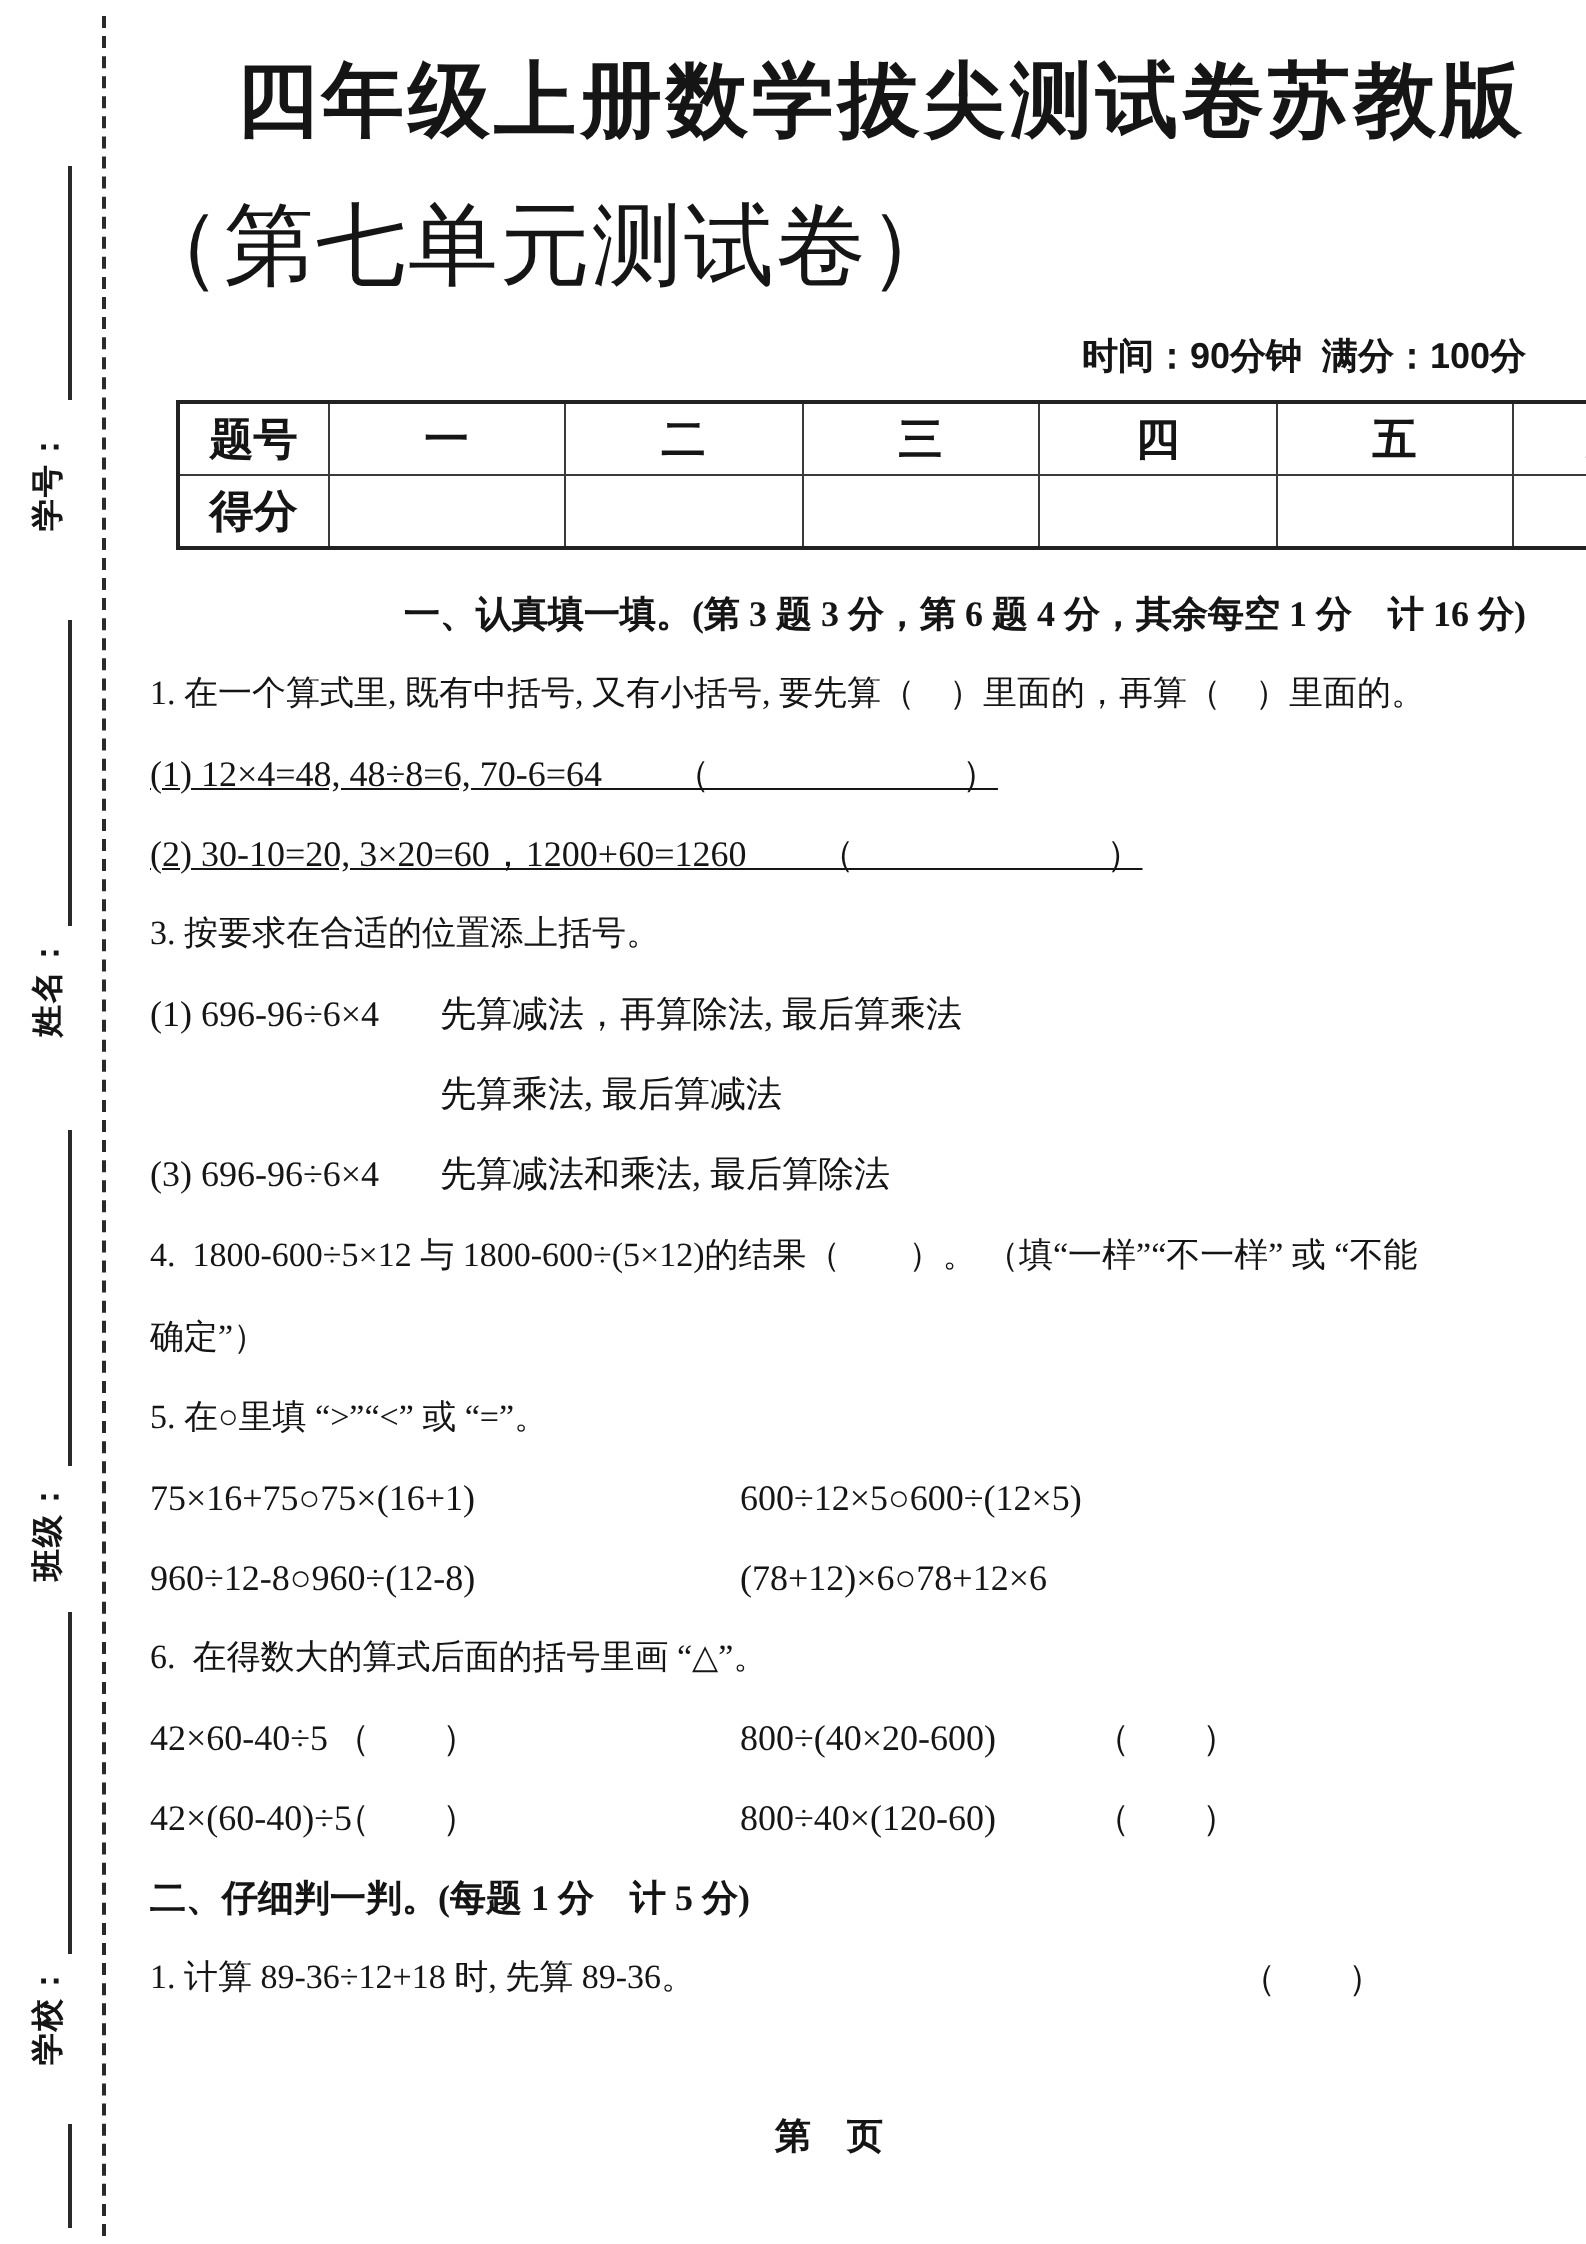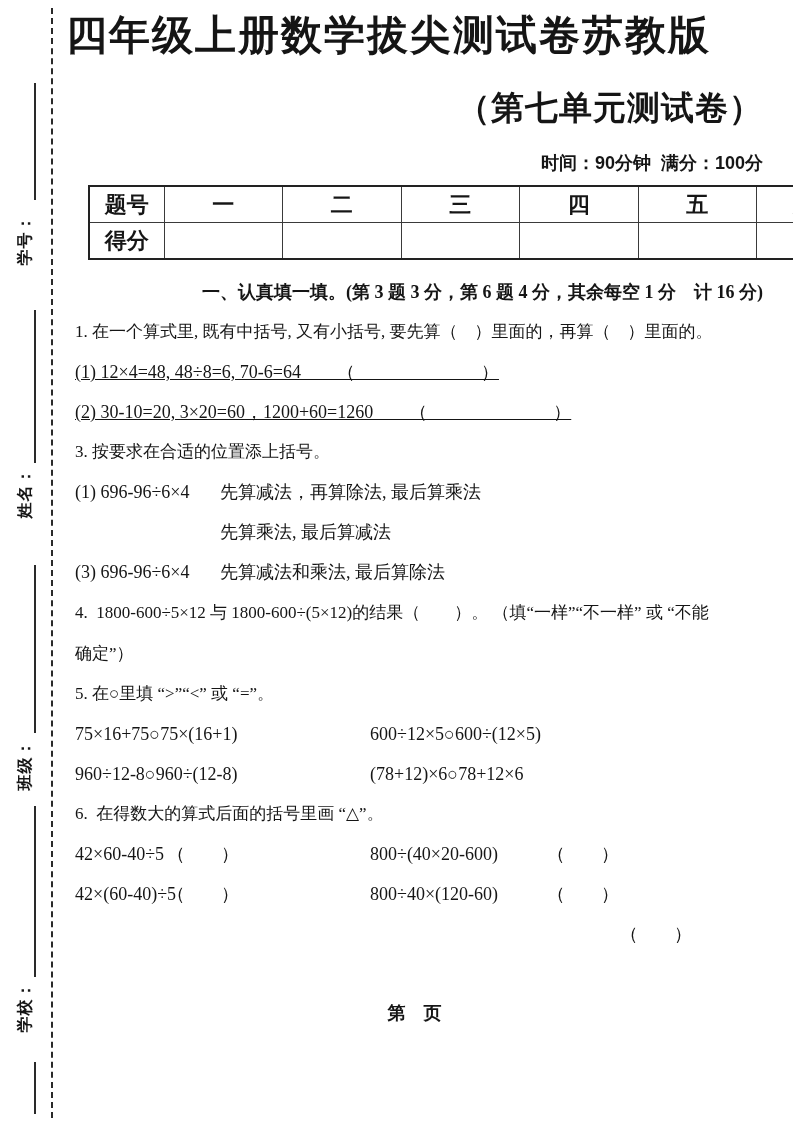--- a/index.html
+++ b/index.html
@@ -24,28 +24,28 @@
   .seal-label{
     position:absolute;left:-15px;width:80px;height:22px;line-height:22px;
     text-align:center;transform:rotate(-90deg);
     font-size:16px;font-weight:600;letter-spacing:1px;
   }
   .l1{top:229px;} .l2{top:482px;} .l3{top:754px;} .l4{top:996px;}
 
   
   .content{position:absolute;left:66px;top:0;width:697px;}
   .title{
-    margin:12px 0 0 0;text-align:left;
+    margin:27px 0 0 0;text-align:right;
     font-family:"Liberation Sans","DejaVu Sans",sans-serif;
     font-weight:bold;font-size:41px;line-height:47px;letter-spacing:2px;
   }
   .subtitle{
-    margin:26px 0 0 0;text-align:right;
+    margin:26px 0 0 0;text-align:left;
     font-family:"Liberation Sans","DejaVu Sans",sans-serif;
-    font-weight:bold;font-size:33px;line-height:45px;letter-spacing:1px;
+    font-weight:normal;font-size:45px;line-height:45px;letter-spacing:1px;
   }
   .meta{
     margin-top:22px;text-align:right;
     font-family:"Liberation Sans","DejaVu Sans",sans-serif;
     font-weight:600;font-size:18px;line-height:22px;white-space:pre-wrap;
   }
 
   table.score-table{
     margin:11px 0 0 22px;width:788px;border-collapse:collapse;
     table-layout:fixed;border:2px solid #222;
@@ -171,21 +171,23 @@
       <span class="cB">800÷(40×20-600)</span>
       <span class="cBb">（　　）</span>
     </div>
     <div class="row">
       <span class="cA">42×(60-40)÷5</span>
       <span class="cAb">（　　）</span>
       <span class="cB">800÷40×(120-60)</span>
       <span class="cBb">（　　）</span>
     </div>
 
+    <p class="line heading">二、仔细判一判。(每题 1 分　计 5 分)</p>
 
     <div class="row">
+      <span class="cA" style="font-size:17px;">1. 计算 89-36÷12+18 时, 先算 89-36。</span>
       <span class="cJb">（　　）</span>
     </div>
 
     <footer class="footer">第　页</footer>
 
   </main>
 </div>
 
 </body></html>

